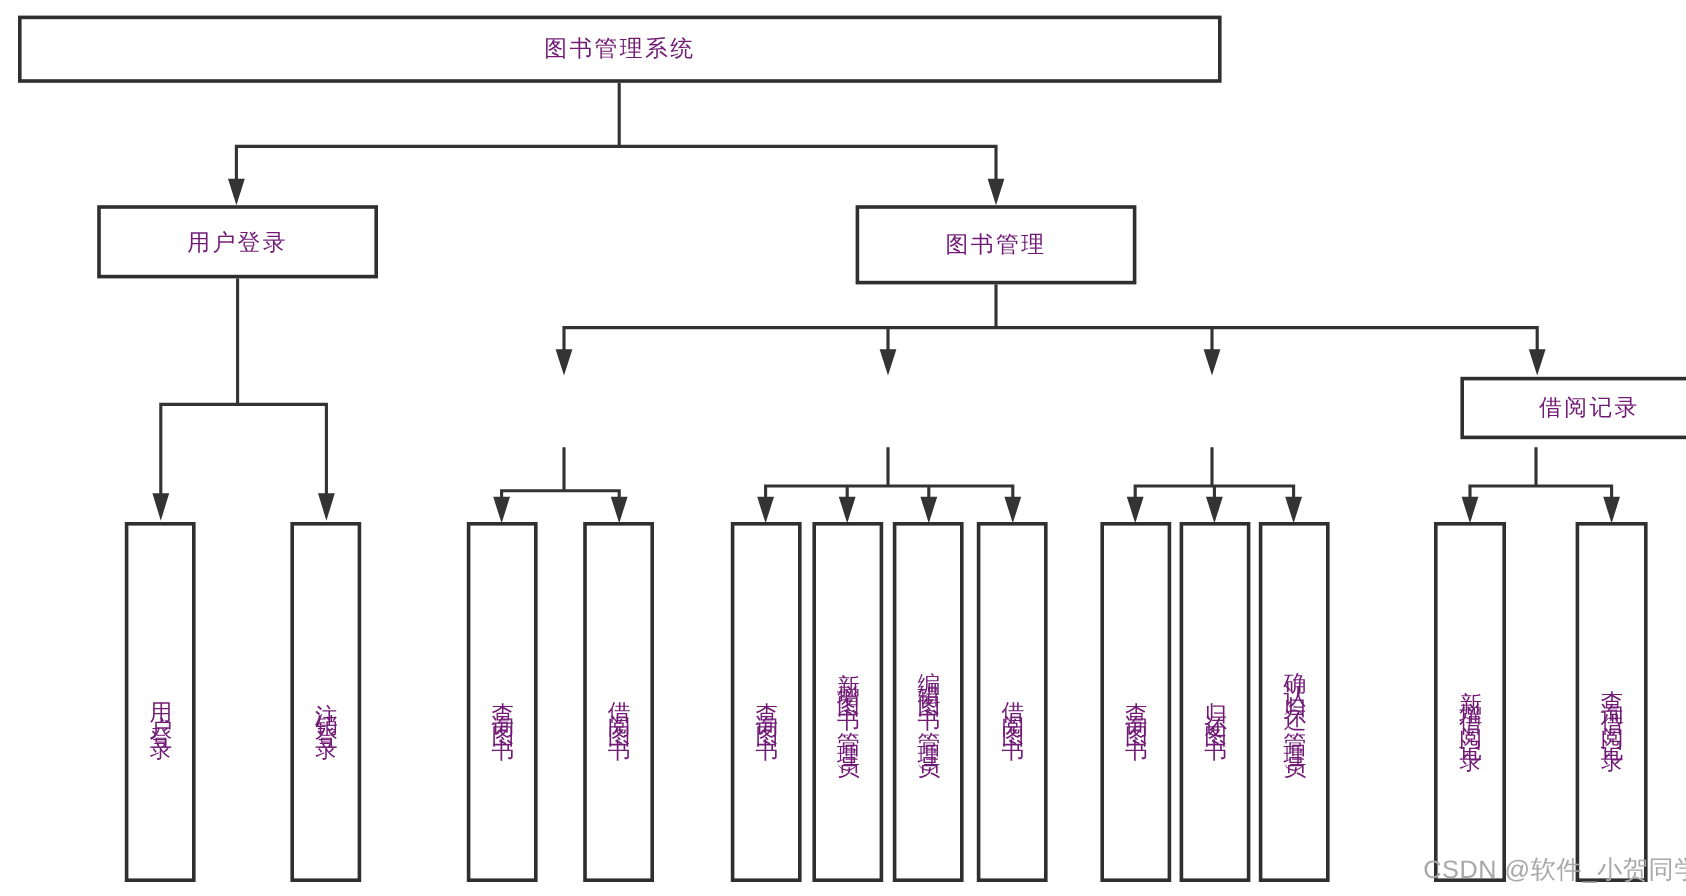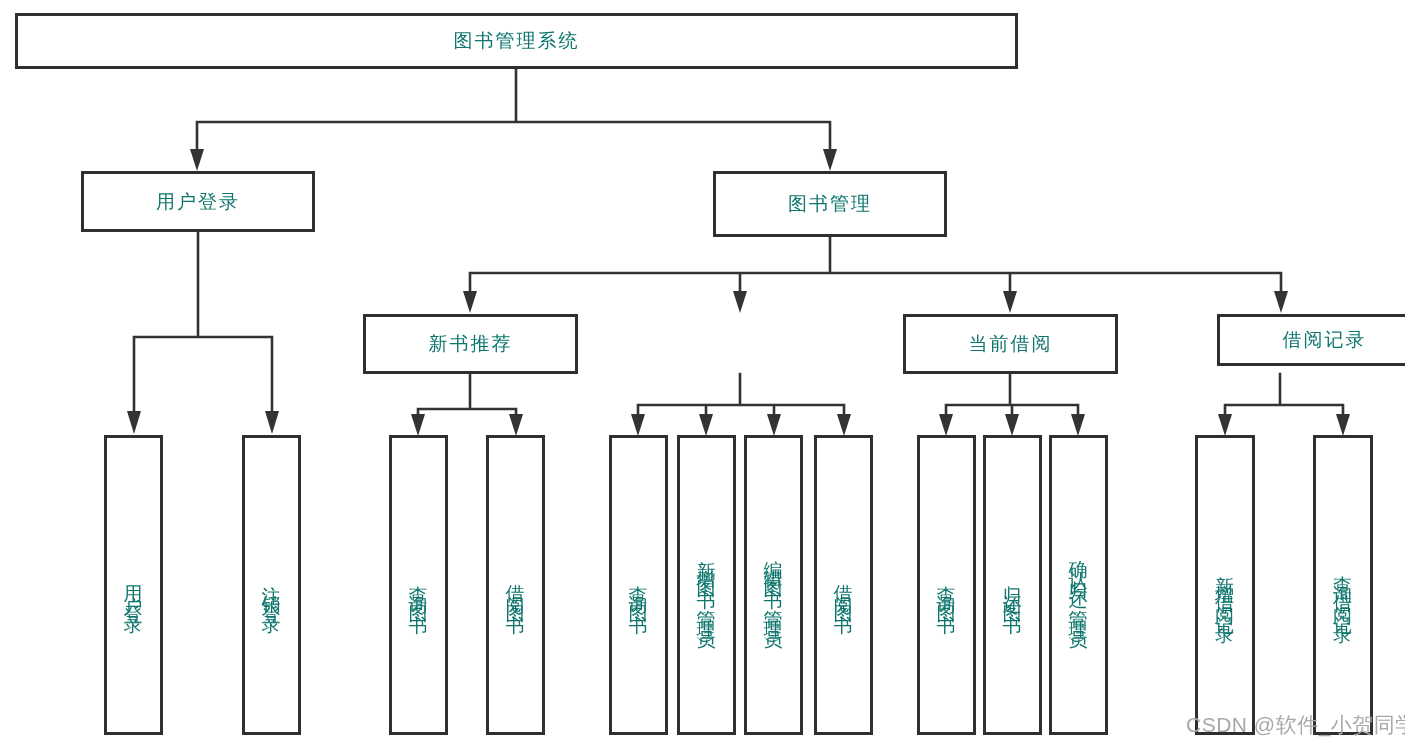--- a/index.html
+++ b/index.html
@@ -26,21 +26,21 @@
   .connectors .ah { fill: #333333; stroke: none; }
 
   .node {
     position: absolute;
     box-sizing: border-box;
     border: 3px solid #2f2f2f;
     background: #ffffff;
     display: flex;
     align-items: center;
     justify-content: center;
-    color: #0f766e;
+    color: #701a75;
     font-size: 19px;
     letter-spacing: 2px;
     white-space: nowrap;
   }
   .n-root { left: 15px;  top: 13px;  width: 1003px; height: 56px; }
   .n-user { left: 81px;  top: 171px; width: 234px;  height: 61px; }
   .n-book { left: 713px; top: 171px; width: 234px;  height: 66px; }
   .n-l3a  { left: 363px; top: 314px; width: 215px;  height: 60px; }
   .n-l3b  { left: 633px; top: 314px; width: 215px;  height: 60px; }
   .n-l3c  { left: 903px; top: 314px; width: 215px;  height: 60px; }
@@ -126,26 +126,20 @@
     <span>图书管理系统</span>
   </div>
 
   <div class="node n-user">
     <span>用户登录</span>
   </div>
   <div class="node n-book">
     <span>图书管理</span>
   </div>
 
-  <div class="node n-l3a">
-    <span>新书推荐</span>
-  </div>
-  <div class="node n-l3c">
-    <span>当前借阅</span>
-  </div>
   <div class="node n-l3d">
     <span>借阅记录</span>
   </div>
 
   <div class="node leaf lf1">
     <span class="vtxt">用户登录</span>
   </div>
   <div class="node leaf lf2">
     <span class="vtxt">注销登录</span>
   </div>

